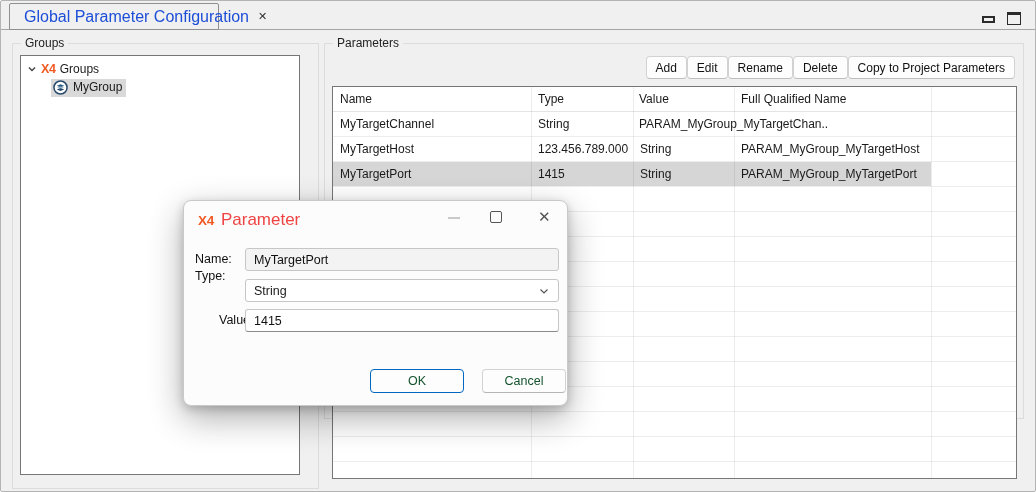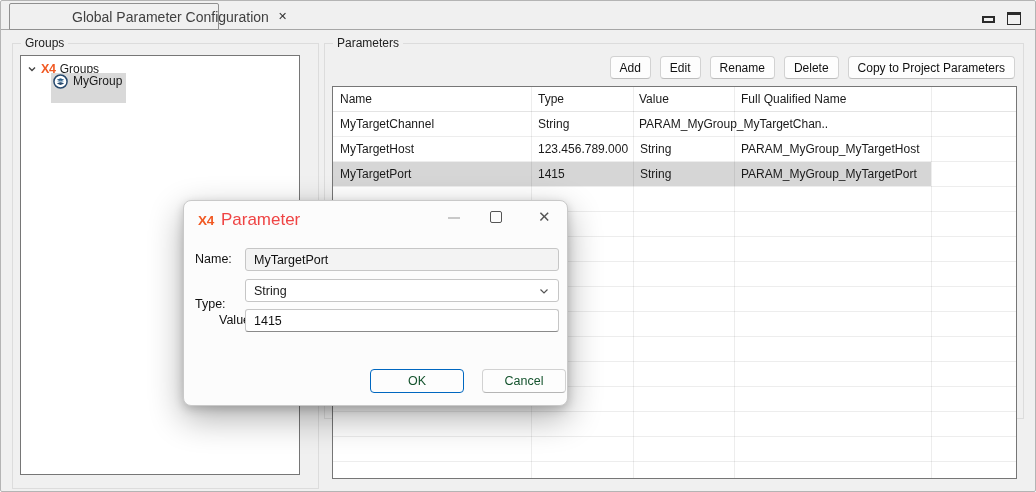--- a/index.html
+++ b/index.html
@@ -17,42 +17,42 @@
   
   .tabbar {
     position:absolute; left:0; top:2px; width:1036px; height:27px;
     border-bottom:1px solid #a6a6a6;
   }
   .tab {
     position:absolute; left:8px; top:0; width:210px; height:27px;
     border:1px solid #8f8f8f; border-radius:2px 2px 0 0;
     background:#f0f0f0; display:flex; align-items:center; gap:6px; padding:0 8px;
   }
-  .tab-title { white-space:nowrap; font-size:14px; color:#404040;margin-left:48px; }
+  .tab-title { white-space:nowrap; font-size:16px; color:#1d4ed8; }
   .tab-close { color:#333; font-size:11px; line-height:1; padding:2px 3px; cursor:pointer; }
   .winctl { position:absolute; top:9px; display:flex; gap:12px; }
   .ic-min { width:13px; height:7px; border:2px solid #2b2b2b; margin-top:4px; }
   .ic-max { width:14px; height:13px; border:1.5px solid #2b2b2b; border-top:3.5px solid #2b2b2b; }
   
   .groupbox { position:absolute; border:1px solid #dcdcdc; background:#f0f0f0; }
   .groupbox-label {
     position:absolute; top:-8px; left:8px; background:#f0f0f0;
     padding:0 4px; font-size:12px; color:#222;
   }
   
   .treebox {
     position:absolute; left:7px; top:11px; width:280px; height:420px;
     background:#fff; border:1px solid #767676;
   }
   .tree-row { display:flex; align-items:center; height:19px; padding-left:6px; gap:4px; cursor:default; }
   .x4logo { color:#f15a24; font-weight:700; font-size:12.5px; letter-spacing:-0.3px; }
-  .tree-sel { display:flex; align-items:center; gap:5px; background:#d9d9d9; padding:1px 4px 14px 2px; }
+  .tree-sel { display:flex; align-items:center; gap:5px; background:#d9d9d9; padding:1px 4px 2px 2px; }
   .chev { width:10px; height:10px; }
   
-  .btnrow { position:absolute; top:12px; right:8px; display:flex; gap:9px; }
+  .btnrow { position:absolute; top:12px; right:8px; display:flex; }
   .btn {
     height:23px; padding:0 9px; background:#fdfdfd;
     border:1px solid #d2d2d2; border-bottom-color:#bdbdbd; border-radius:4px;
     font-size:12px; color:#111; display:flex; align-items:center; cursor:pointer;
     font-family:"Liberation Sans", sans-serif;
   }
   
   .ptable {
     position:absolute; left:7px; top:42px; width:685px; height:393px;
     background:#fff; border:1px solid #767676; overflow:hidden;
@@ -205,21 +205,21 @@
       <span class="x4logo" style="font-size:13.5px;">X4</span>
       <span class="dlg-title-text">Parameter</span>
     </div>
     <div class="dlg-min"></div>
     <div class="dlg-max"></div>
     <span class="dlg-close">✕</span>
 
     <label class="dlg-label" style="top:51px;">Name:</label>
     <input class="dlg-input inp-gray" style="top: 47px;" readonly="" value="MyTargetPort">
 
-    <label class="dlg-label" style="top:96px;">Type:</label>
+    <label class="dlg-label" style="top:68px;">Type:</label>
     <div class="dlg-select" style="top:78px;">
       <span>String</span>
       <svg class="sel-chev" width="12" height="12" viewBox="0 0 12 12">
         <polyline points="2.5,4.5 6,8 9.5,4.5" fill="none" stroke="#555" stroke-width="1.2"></polyline>
       </svg>
     </div>
 
     <label class="dlg-label" style="top:112px;margin-left:24px;">Value:</label>
     <input class="dlg-input inp-under" style="top: 108px;" value="1415">
 

